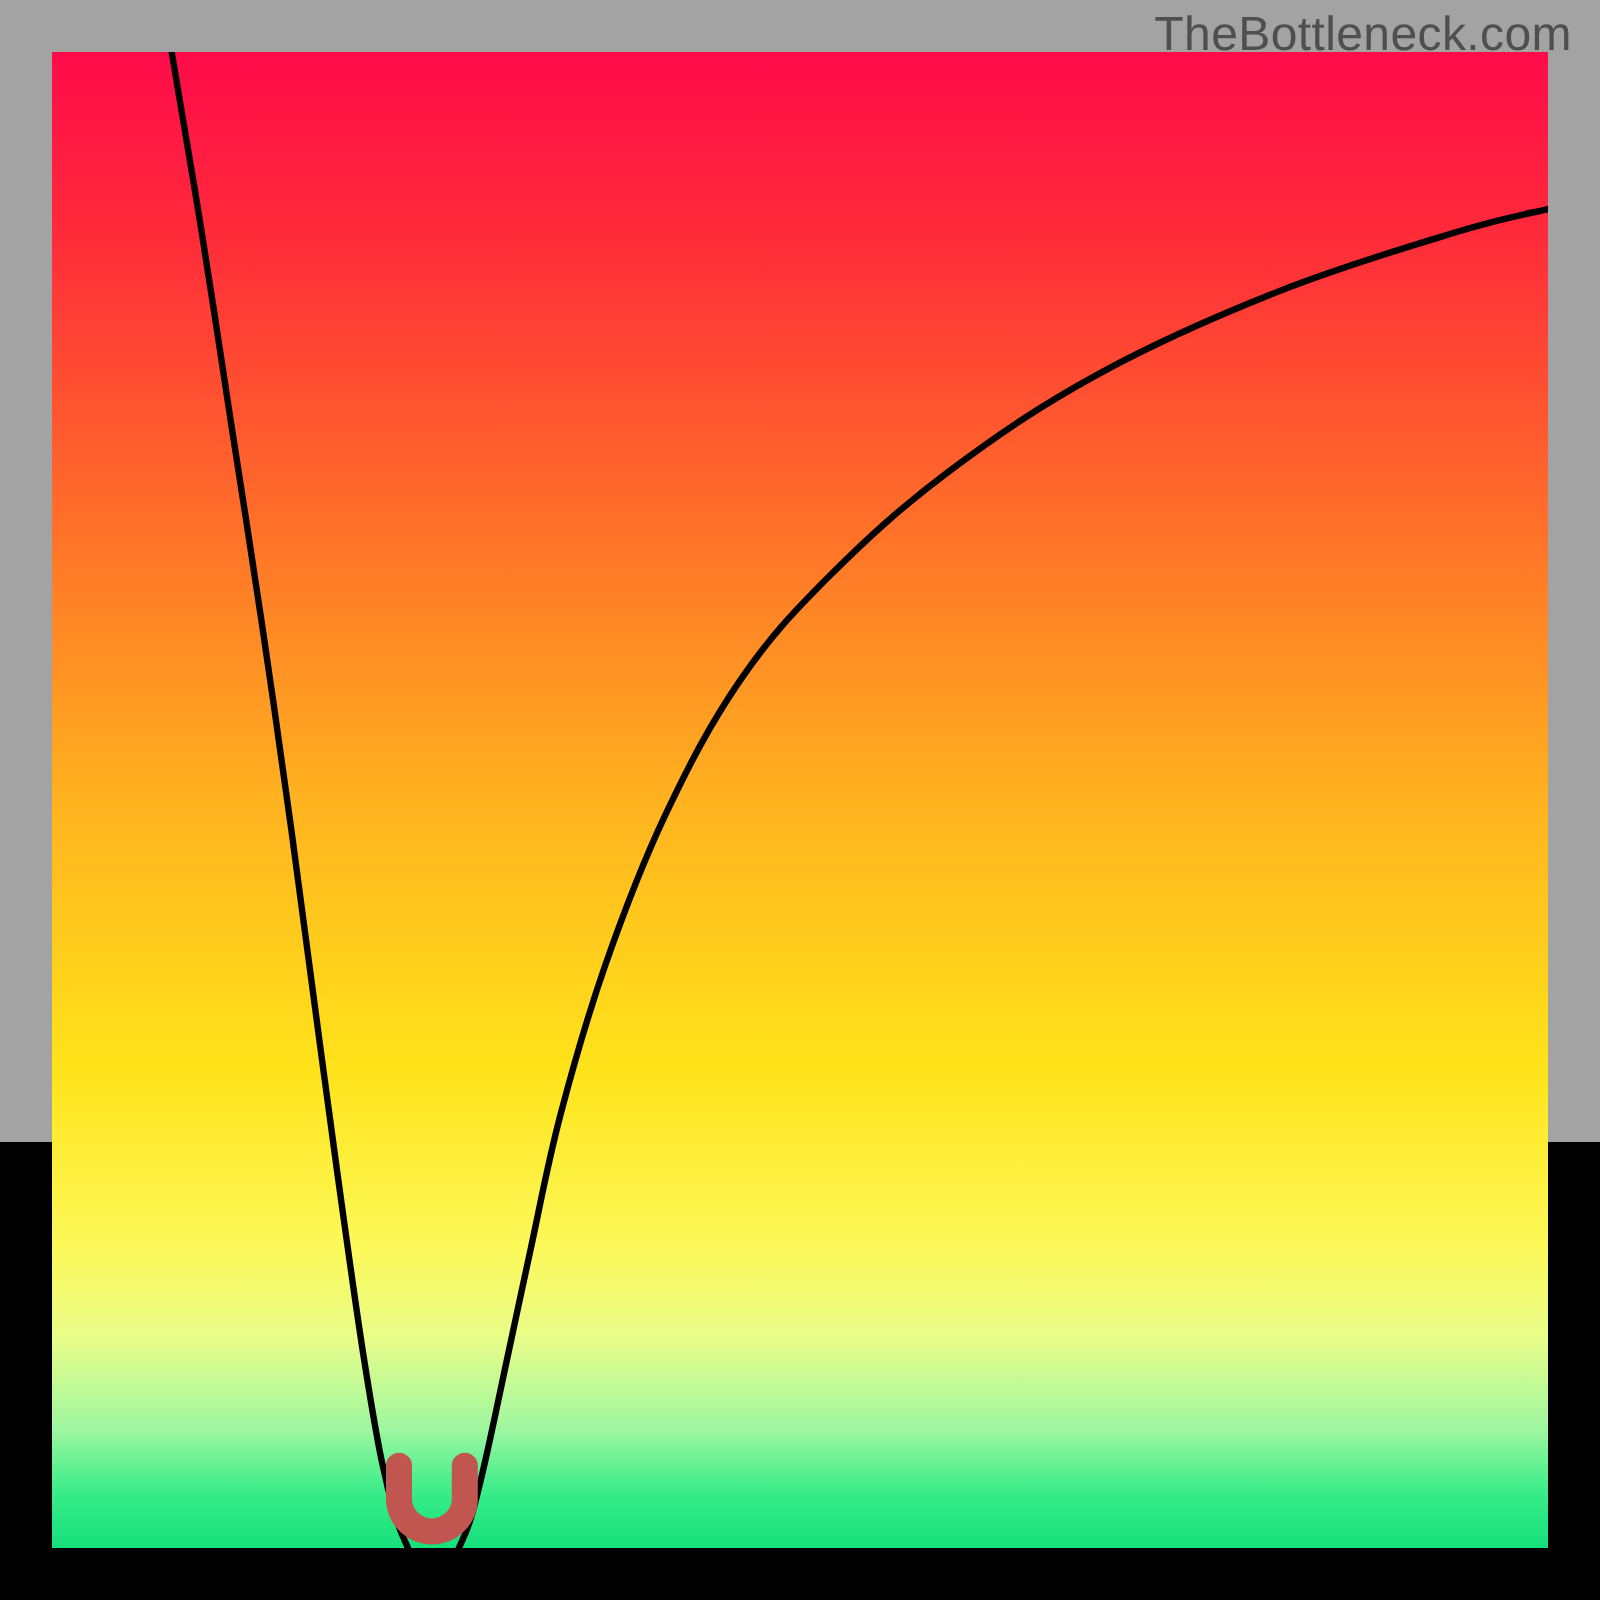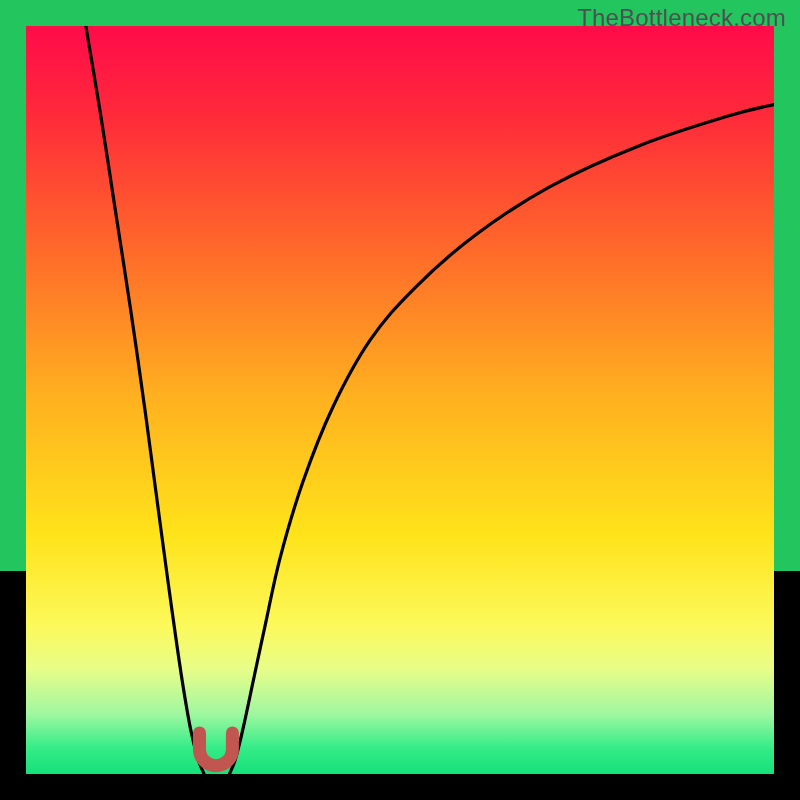--- a/index.html
+++ b/index.html
@@ -10,21 +10,21 @@
     background: #000000;
     overflow: hidden;
     font-family: Arial, Helvetica, sans-serif;
   }
   .frame {
     position: absolute;
     left: 0;
     top: 0;
     width: 800px;
     height: 571px;
-    background: #22c55e;
+    background: #a3a3a3;
   }
   .watermark {
     position: absolute;
     top: 4px;
     right: 14px;
     color: #4f4f4f;
     font-size: 24px;
     font-weight: 400;
     letter-spacing: 0.2px;
     z-index: 50;

